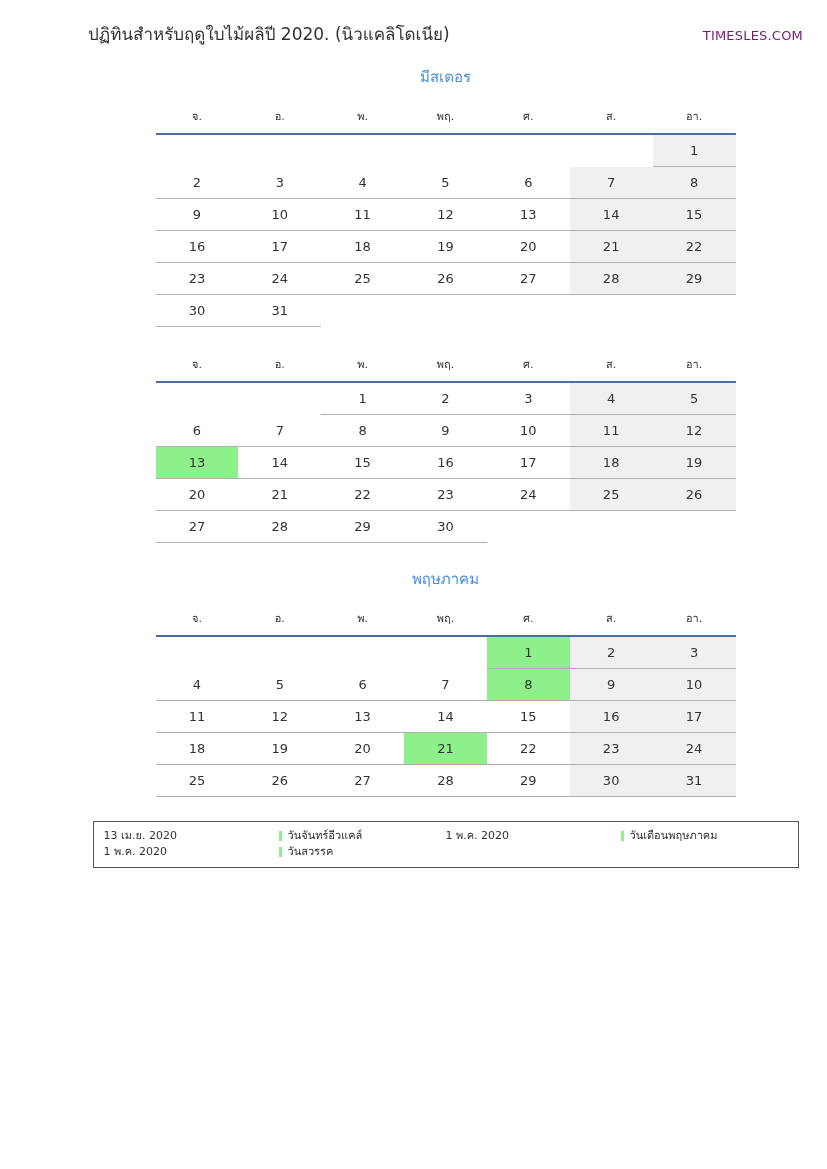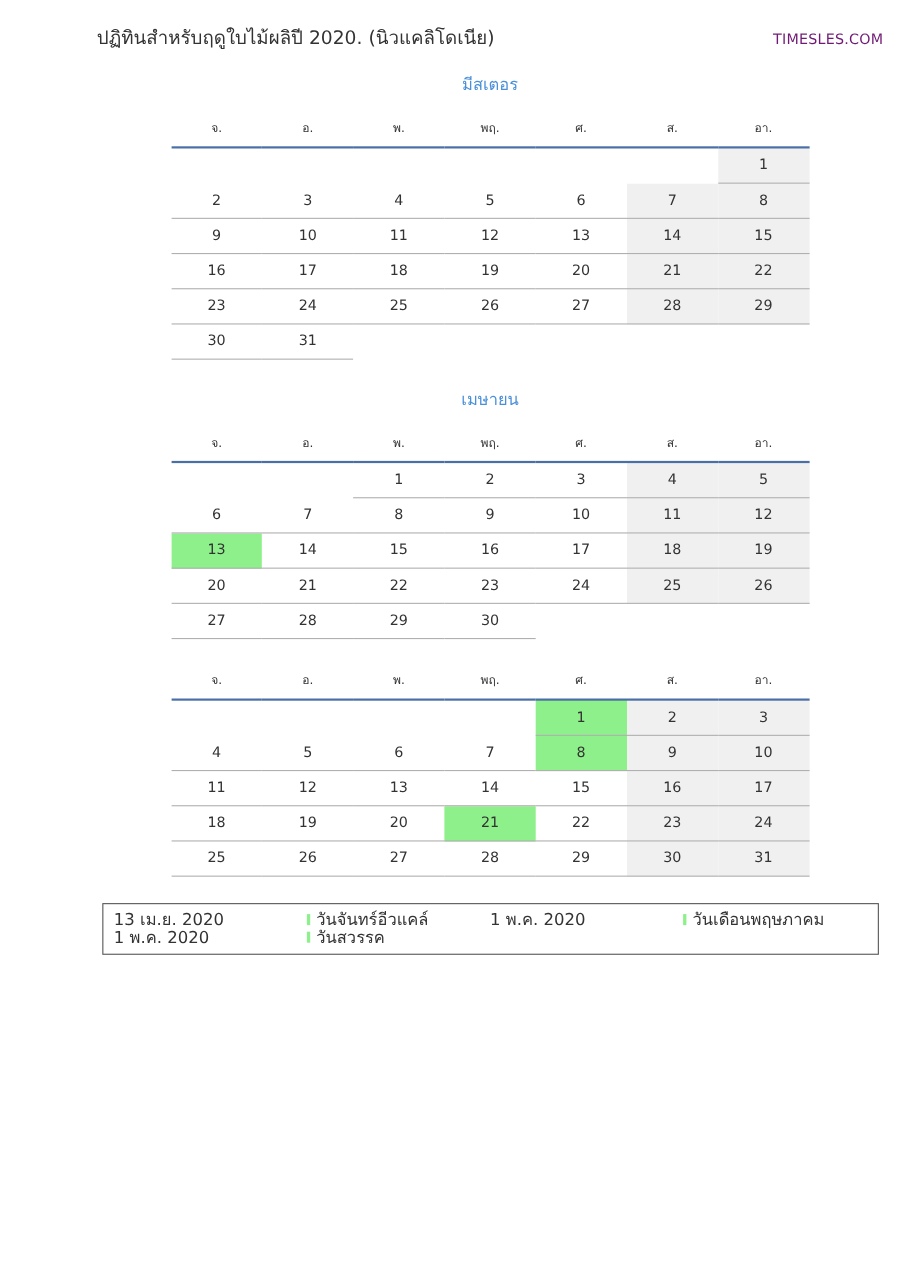--- a/index.html
+++ b/index.html
@@ -93,21 +93,21 @@
     display: flex;
     flex-wrap: wrap;
   }
   .legend-col {
     width: 50%;
     box-sizing: border-box;
   }
   .legend-row {
     display: flex;
     align-items: center;
-    font-size: 15px;
+    font-size: 11px;
     color: #333333;
     line-height: 14px;
     padding: 1px 0;
   }
   .legend-date {
     width: 175px;
     flex: none;
   }
   .legend-bar {
     width: 3px;
@@ -200,21 +200,20 @@
               <td class="empty"></td>
               <td class="empty"></td>
               <td class="empty"></td>
               <td class="empty"></td>
               <td class="empty"></td>
             </tr>
           </tbody>
         </table>
       </div>
       <div class="month-block">
-        <div class="month-name">เมษายน</div>
         <table class="cal">
           <thead>
             <tr>
               <th>จ.</th>
               <th>อ.</th>
               <th>พ.</th>
               <th>พฤ.</th>
               <th>ศ.</th>
               <th>ส.</th>
               <th>อา.</th>
@@ -263,20 +262,21 @@
               <td class="">29</td>
               <td class="">30</td>
               <td class="empty"></td>
               <td class="empty"></td>
               <td class="empty"></td>
             </tr>
           </tbody>
         </table>
       </div>
       <div class="month-block">
+        <div class="month-name">พฤษภาคม</div>
         <table class="cal">
           <thead>
             <tr>
               <th>จ.</th>
               <th>อ.</th>
               <th>พ.</th>
               <th>พฤ.</th>
               <th>ศ.</th>
               <th>ส.</th>
               <th>อา.</th>

